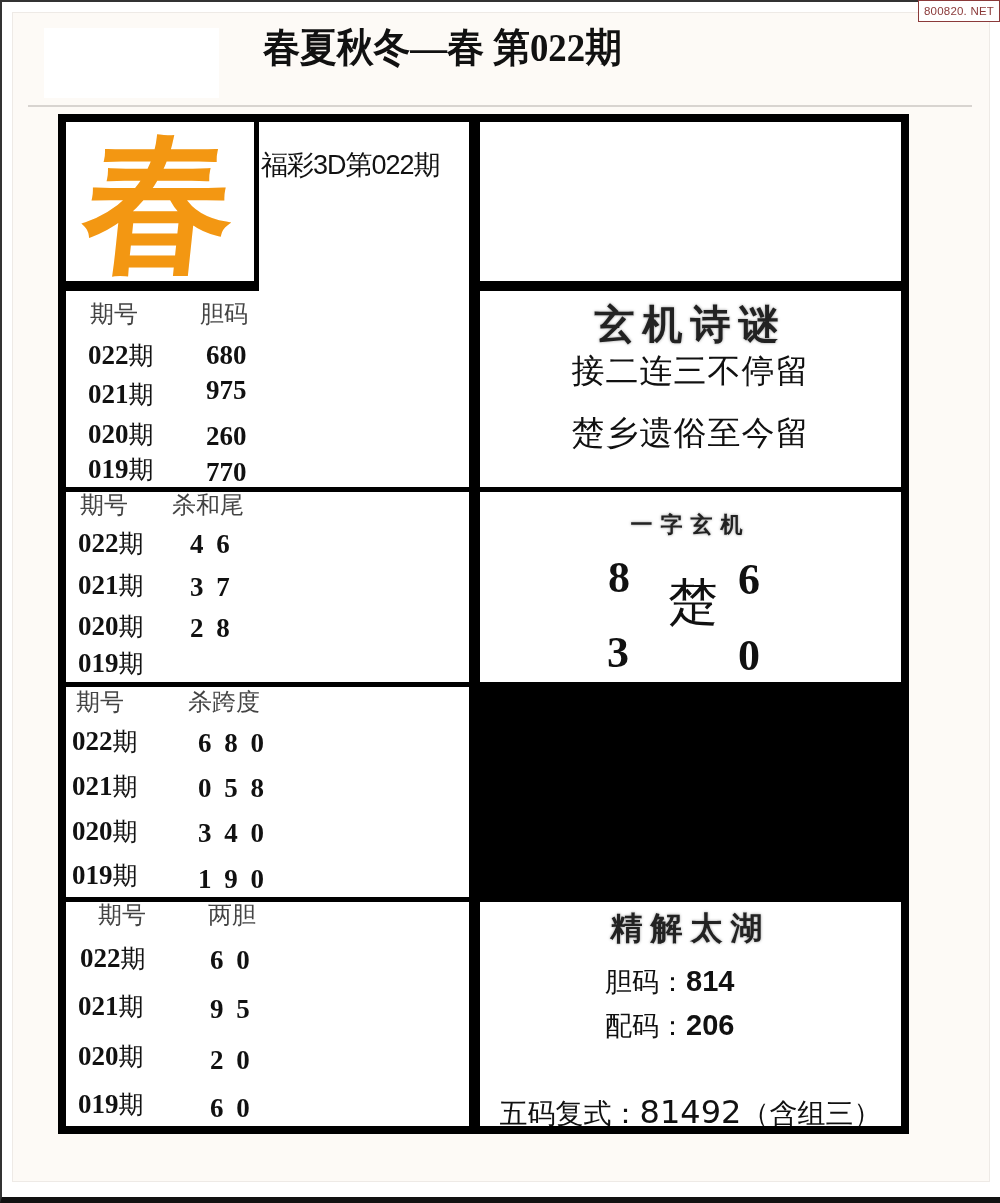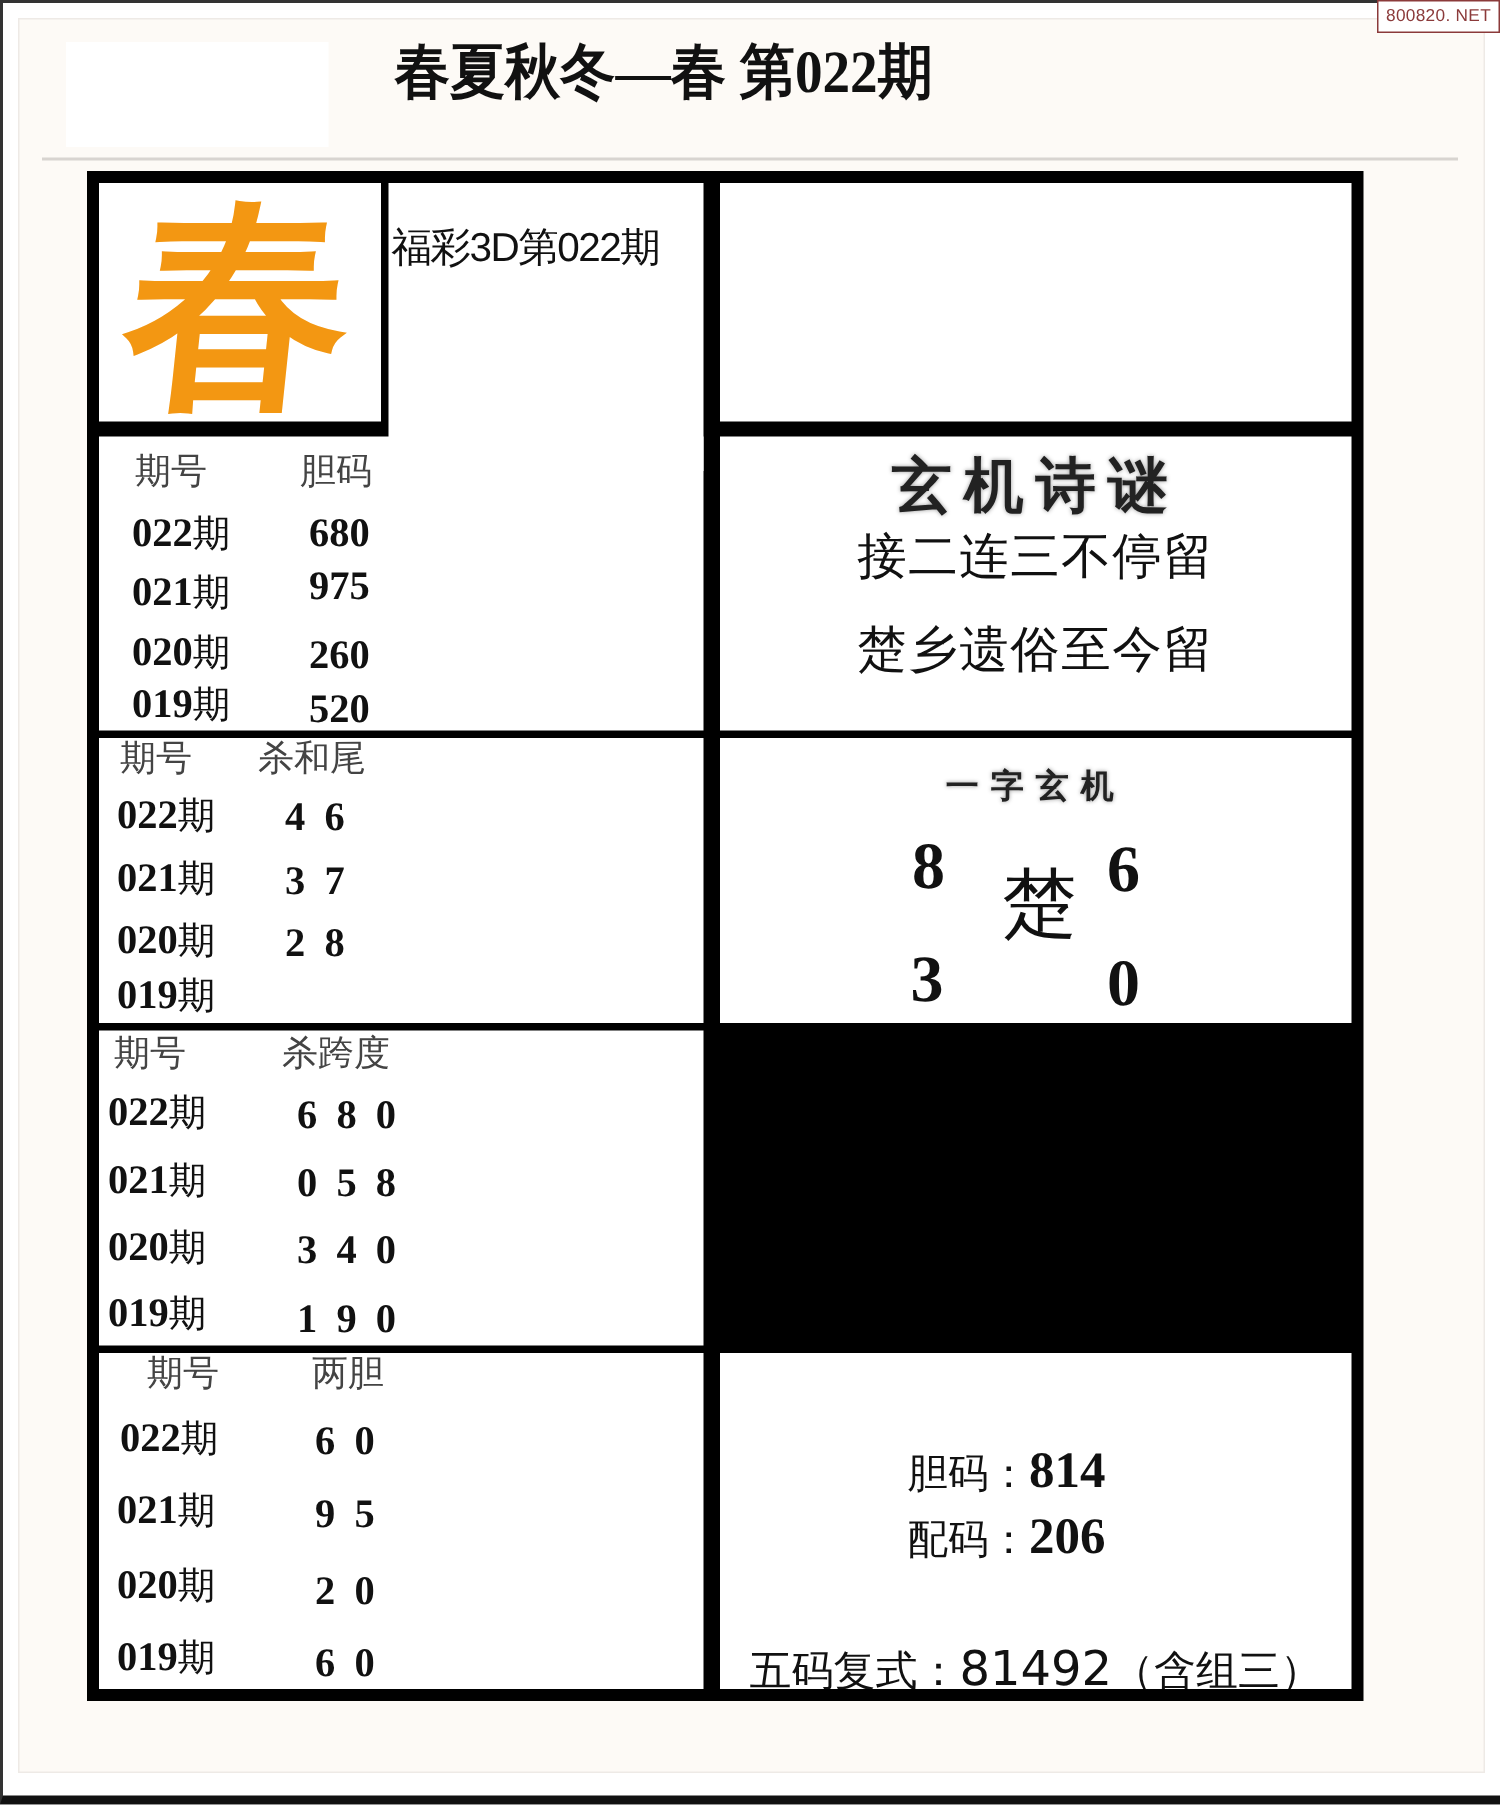--- a/index.html
+++ b/index.html
@@ -47,21 +47,21 @@
 
     .callig { position: absolute; left: 0; width: 100%; text-align: center; font-family: "DejaVu Serif", serif;
       font-weight: bold; color: #222; letter-spacing: 8px; text-shadow: 0 0 3px #999; }
     .poem { position: absolute; left: 0; width: 100%; text-align: center; font-family: "DejaVu Serif", serif; font-size: 33px; line-height: 40px; color: #111; letter-spacing: 1px; }
 
     .digit { position: absolute; font-family: "Liberation Serif", serif; font-weight: bold; font-size: 44px; line-height: 48px; color: #111; }
     .clue-char { position: absolute; font-family: "DejaVu Serif", serif; font-size: 50px; line-height: 56px; color: #111; }
 
     .kv { position: absolute; font-size: 27px; line-height: 34px; white-space: nowrap; color: #111; }
     .kv .k { font-family: "DejaVu Serif", serif; }
-    .kv .v { font-family: Liberation Serif, serif; font-weight: bold; font-size: 34px; }
+    .kv .v { font-family: Liberation Sans, sans-serif; font-weight: bold; font-size: 29px; }
     .combo { position: absolute; left: 0; width: 100%; text-align: center; font-family: "DejaVu Sans", sans-serif; font-size: 28px; line-height: 36px; color: #111; white-space: nowrap; }
     .combo .big { font-size: 32px; }
   </style>
 </head>
 <body>
 
 <div class="frame"></div>
 <div class="page"></div>
 <div class="white-patch"></div>
 
@@ -88,21 +88,21 @@
     <div class="row-issue" style="left:22px;top:48px;"><span>022</span><span class="qi">期</span></div>
     <div class="row-val" style="left:140px;top:48px;letter-spacing:0;">680</div>
 
     <div class="row-issue" style="left:22px;top:87px;"><span>021</span><span class="qi">期</span></div>
     <div class="row-val" style="left:140px;top:83px;letter-spacing:0;">975</div>
 
     <div class="row-issue" style="left:22px;top:127px;"><span>020</span><span class="qi">期</span></div>
     <div class="row-val" style="left:140px;top:129px;letter-spacing:0;">260</div>
 
     <div class="row-issue" style="left:22px;top:162px;"><span>019</span><span class="qi">期</span></div>
-    <div class="row-val" style="left:140px;top:165px;letter-spacing:0;">520</div>
+    <div class="row-val" style="left:140px;top:165px;letter-spacing:0;">770</div>
   </div>
 
   <div class="cell panel-left" style="top:378px;height:190px;">
     <div class="hdr" style="left:14px;top:-2px;">期号</div>
     <div class="hdr" style="left:106px;top:-2px;">杀和尾</div>
 
     <div class="row-issue" style="left:12px;top:35px;"><span>022</span><span class="qi">期</span></div>
     <div class="row-val" style="left:124px;top:36px;">4 6</div>
 
     <div class="row-issue" style="left:12px;top:77px;"><span>021</span><span class="qi">期</span></div>
@@ -159,20 +159,21 @@
     <div class="callig" style="top:10px;font-size:22px;line-height:44px;">一字玄机</div>
     <div class="digit" style="left:128px;top:62px;">8</div>
     <div class="digit" style="left:258px;top:64px;">6</div>
     <div class="clue-char" style="left:188px;top:82px;">楚</div>
     <div class="digit" style="left:127px;top:137px;">3</div>
     <div class="digit" style="left:258px;top:140px;">0</div>
   </div>
 
 
   <div class="cell panel-right" style="top:788px;height:224px;">
+    <div class="callig" style="top:4px;font-size:32px;line-height:44px;">精解太湖</div>
     <div class="kv" style="left:125px;top:62px;">
       <span class="k">胆码：</span><span class="v">814</span>
     </div>
     <div class="kv" style="left:125px;top:106px;">
       <span class="k">配码：</span><span class="v">206</span>
     </div>
     <div class="combo" style="top:192px;">
       <span>五码复式：</span><span class="big">81492</span><span>（含组三）</span>
     </div>
   </div>

